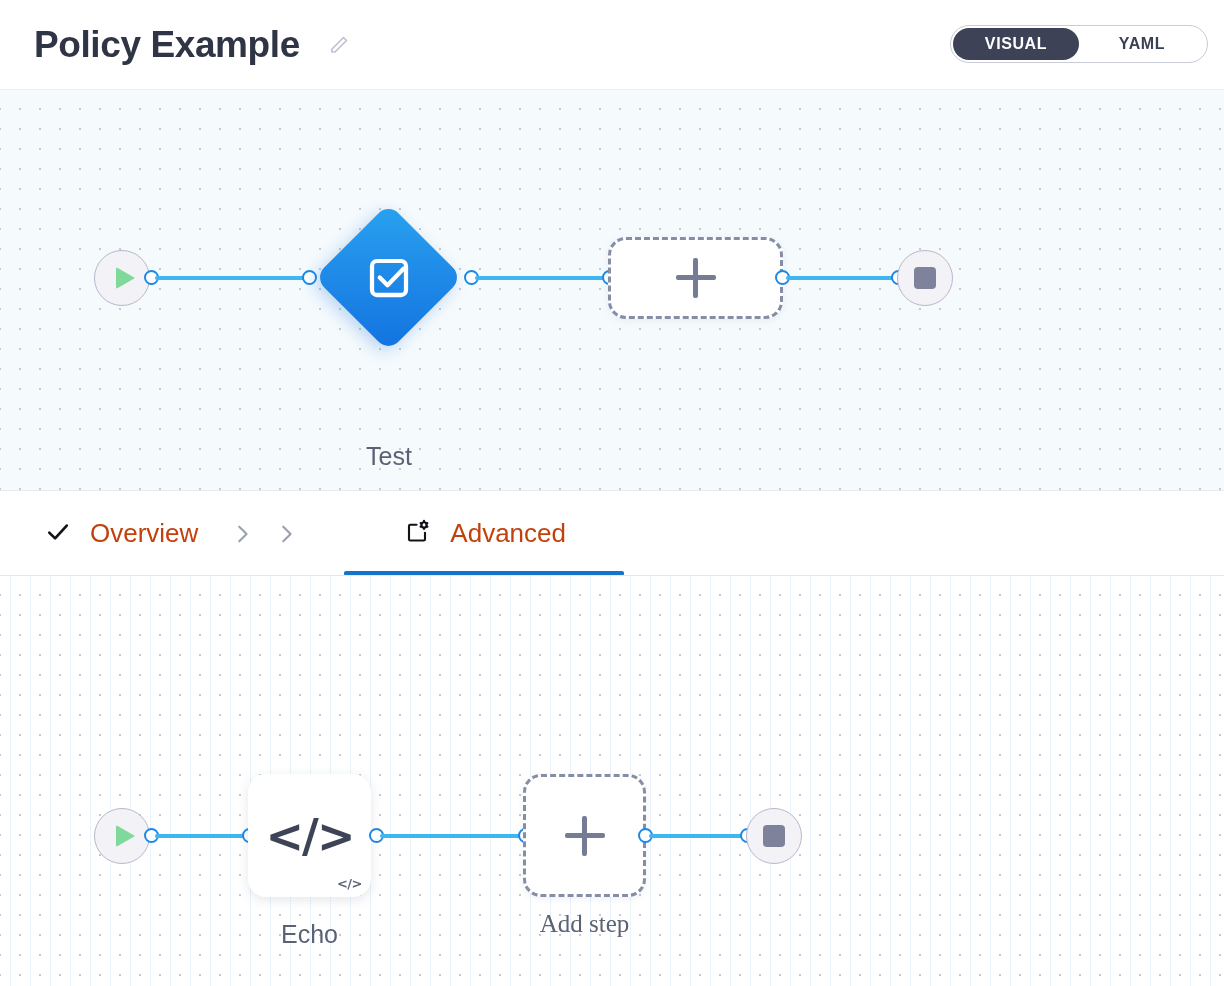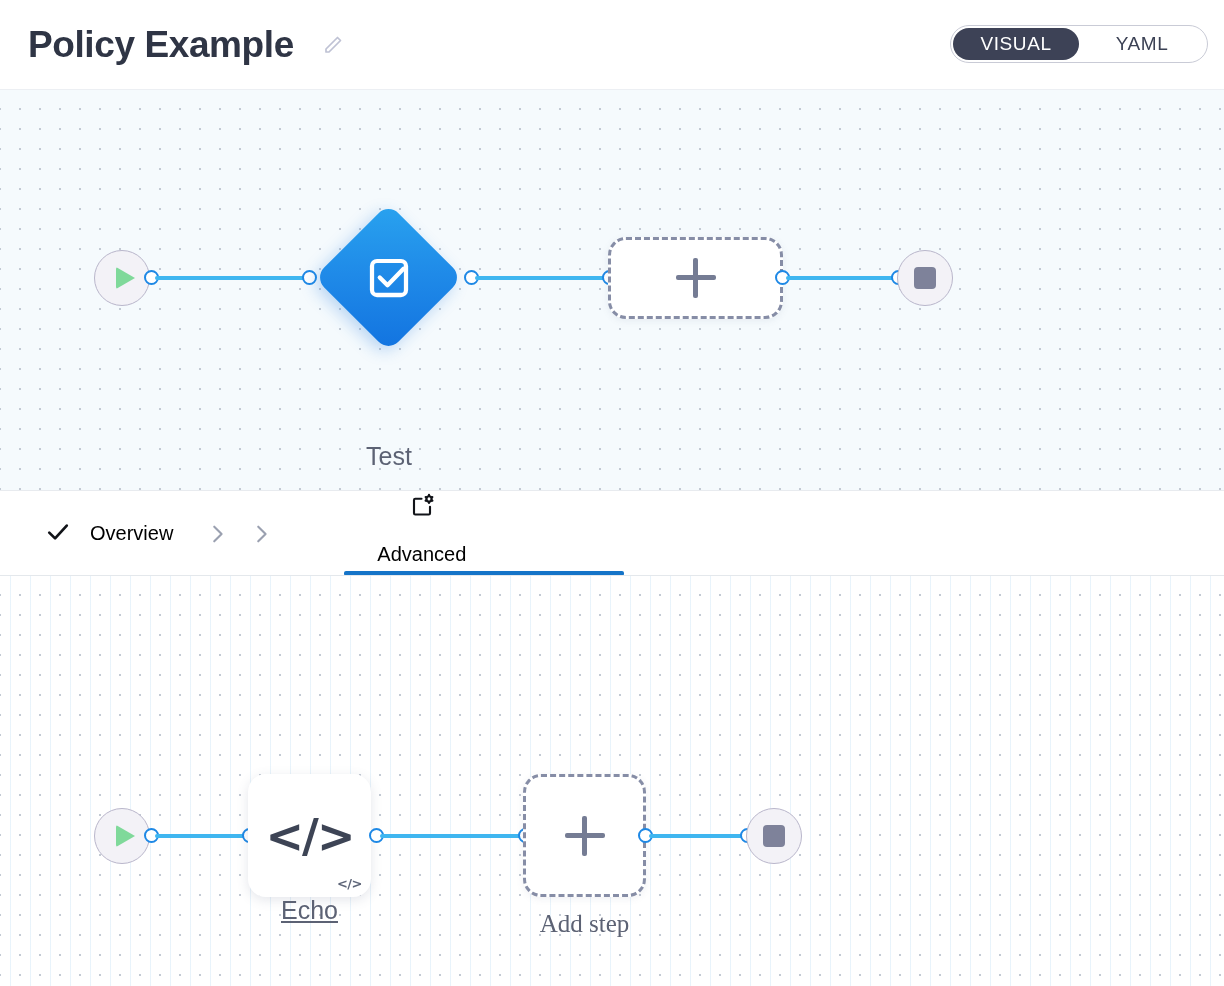--- a/index.html
+++ b/index.html
@@ -21,21 +21,21 @@
     border-bottom: 1px solid #eceff3;
     display: flex;
     align-items: center;
     padding: 0 16px;
   }
   .page-title {
     font-size: 37px;
     font-weight: bold;
     color: #2f3545;
     letter-spacing: -0.4px;
-    margin-left: 12px;
+    margin-left: 18px;
   }
   .edit-pencil {
     margin-left: 26px;
     width: 26px;
     height: 26px;
     display: flex;
     align-items: center;
     justify-content: center;
     cursor: pointer;
   }
@@ -53,22 +53,22 @@
     background: #ffffff;
     overflow: hidden;
     padding: 2px;
   }
   .mode-seg {
     flex: 1;
     height: 100%;
     display: flex;
     align-items: center;
     justify-content: center;
-    font-size: 19px;
-    font-weight: normal;
+    font-size: 16px;
+    font-weight: bold;
     letter-spacing: 0.6px;
     border-radius: 17px;
     cursor: pointer;
     color: #3b4154;
   }
   .mode-seg.active {
     background: #3d4256;
     color: #ffffff;
   }
 
@@ -248,22 +248,22 @@
   }
   .tab {
     display: flex;
     align-items: center;
     gap: 18px;
     height: 100%;
     padding: 0 22px;
     cursor: pointer;
   }
   .tab-label {
-    font-size: 20px;
-    color: #000000;
+    font-size: 26px;
+    color: #c2410c;
   }
   .tab.active .tab-label { font-weight: bold; }
   .tab-underline {
     position: absolute;
     bottom: 0;
     height: 5px;
     background: #1574c8;
     border-radius: 2px;
   }
   .tab-sep {
@@ -359,21 +359,21 @@
       </svg>
   </div>
 
 
   <div class="tab-sep">
     <svg width="22" height="28" viewBox="0 0 24 24" fill="none" stroke="#9aa0b0" stroke-width="2.3" stroke-linecap="round" stroke-linejoin="round">
         <path d="M9 4l8 8-8 8"></path>
       </svg>
   </div>
 
-  <div class="tab" style="margin-left:72px;flex-direction:column;">
+  <div class="tab" style="margin-left:72px;">
     <span>
       <svg width="30" height="30" viewBox="0 0 24 24" fill="none" stroke="#111318" stroke-width="1.7" stroke-linecap="round" stroke-linejoin="round">
         <path d="M18.4 12.6v5.2a1 1 0 0 1-1 1H6.6a1 1 0 0 1-1-1V7.2a1 1 0 0 1 1-1h5"></path>
         <circle cx="17.6" cy="6.3" r="2.1"></circle>
         <path d="M17.6 3.0v0.9M17.6 8.7v0.9M20.3 4.8l-0.8 0.45M15.7 7.35l-0.8 0.45M20.3 7.8l-0.8-0.45M15.7 5.25l-0.8-0.45"></path>
       </svg>
     </span>
     <span class="tab-label">Advanced</span>
   </div>
 
@@ -389,21 +389,21 @@
     </div>
     <div class="port" style="left:144px; top:252px;"></div>
 
     <div class="edge" style="left:155px; top:258px; width:90px;"></div>
     <div class="port" style="left:242px; top:252px;"></div>
 
     <div class="node echo-card" style="left:248px; top:198px;">
       <span class="echo-glyph">&lt;/&gt;</span>
       <span class="echo-badge">&lt;/&gt;</span>
     </div>
-    <div class="node-label" style="left:248px; top:320px; width:123px;text-decoration:underline;">Echo</div>
+    <div class="node-label" style="left:248px; top:344px; width:123px;">Echo</div>
 
     <div class="port" style="left:369px; top:252px;"></div>
 
     <div class="edge" style="left:380px; top:258px; width:142px;"></div>
     <div class="port" style="left:518px; top:252px;"></div>
 
     <div class="node add-box add-step-box" style="left:523px; top:198px;">
       <div class="plus"></div>
     </div>
     <div class="node-label" style="left:512px; top:334px; width:145px;font-family:Liberation Serif, serif;">Add step</div>

